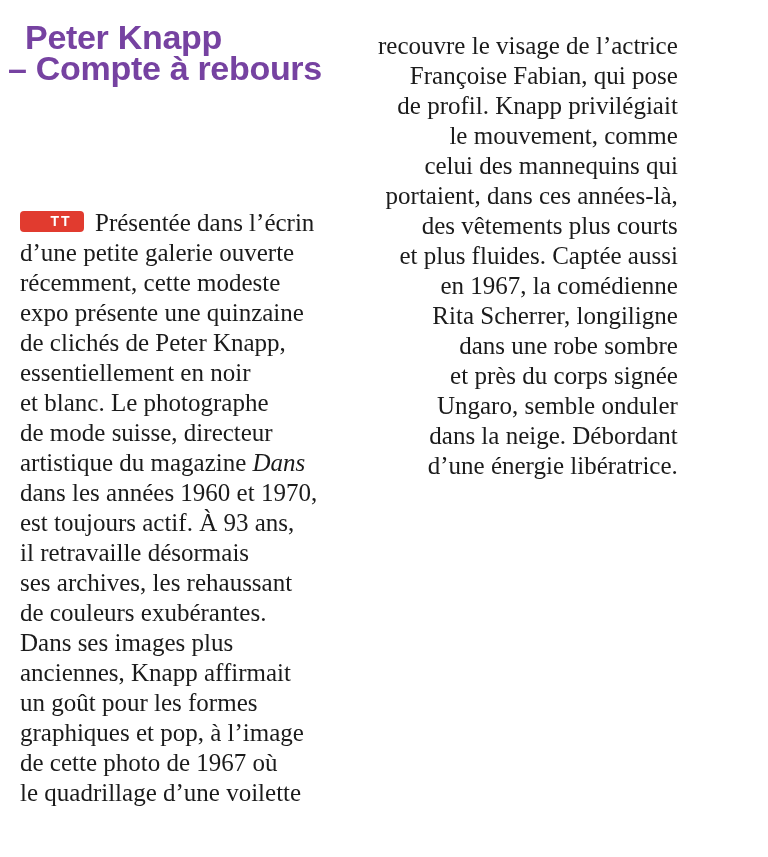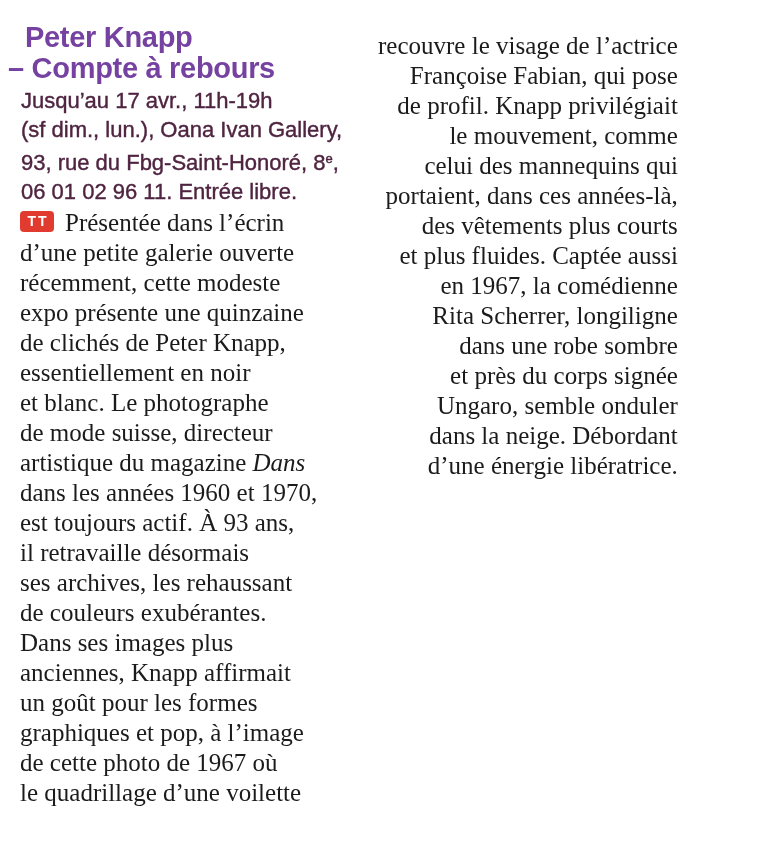--- a/index.html
+++ b/index.html
@@ -20,21 +20,21 @@
     position: absolute;
     inset: 0;
   }
   .title {
     position: absolute;
     left: 8px;
     top: 22px;
     margin: 0;
     font-family: "Liberation Sans", sans-serif;
     font-weight: 700;
-    font-size: 29px;
+    font-size: 34px;
     line-height: 31px;
     letter-spacing: -0.3px;
     color: #7642a1;
     white-space: pre;
     text-indent: 17px;
   }
   .info {
     position: absolute;
     left: 21px;
     top: 86px;
@@ -66,52 +66,49 @@
     left: 20px;
     top: 208px;
   }
   .col2 {
     left: 378px;
     top: 31px;
     text-align: right;
   }
   .tt-badge {
     display: inline-block;
-    width: 34px;
+    width: 48px;
     height: 21px;
     border-radius: 4px;
     background: #e13b2f;
     color: #ffffff;
     font-family: "Liberation Sans", sans-serif;
     font-weight: 700;
     font-size: 14px;
     line-height: 21px;
     text-align: center;
     letter-spacing: 2px;
     text-indent: 2px; 
     vertical-align: 5px;
     margin-right: 11px;
     white-space: normal;
+    padding-left: 16px;
   }
   .mag-italic {
     font-style: italic;
   }
 </style>
 </head>
 <body>
 
 <div class="page">
 
   <h1 class="title">Peter Knapp
 – Compte à rebours</h1>
 
-  <p class="info"><span>Jusqu’au 17 avr., 11h-19h
-(sf dim., lun.), Oana Ivan Gallery,
-93, rue du Fbg-Saint-Honoré, 8</span><sup>e</sup><span>,
-06 01 02 96 11. Entrée libre.</span></p>
 
   <p class="body-text col1"><span class="tt-badge">TT</span><span>Présentée dans l’écrin
 d’une petite galerie ouverte
 récemment, cette modeste
 expo présente une quinzaine
 de clichés de Peter Knapp,
 essentiellement en noir
 et blanc. Le photographe
 de mode suisse, directeur
 artistique du magazine </span><em class="mag-italic">Dans</em><span>

